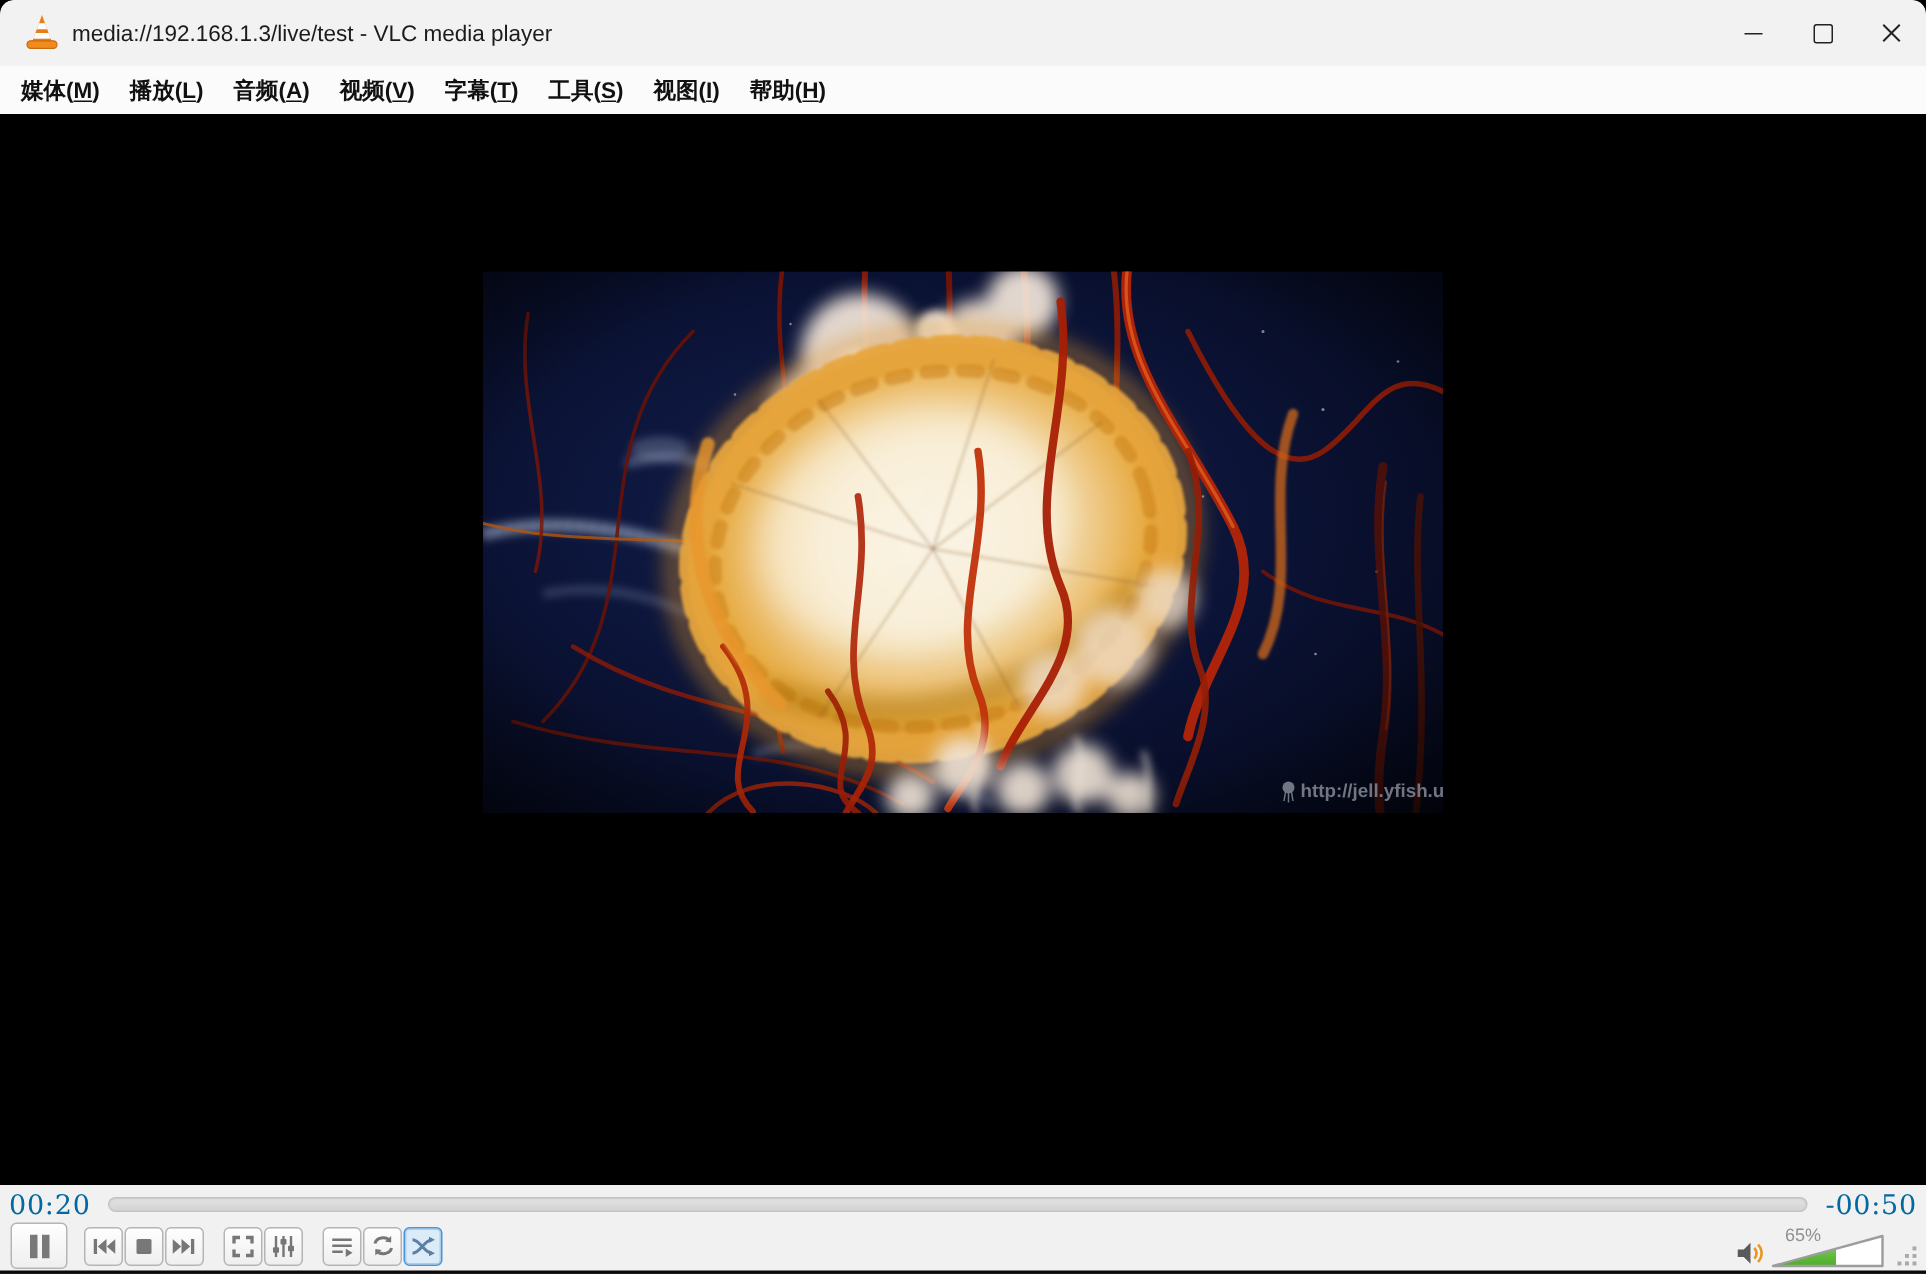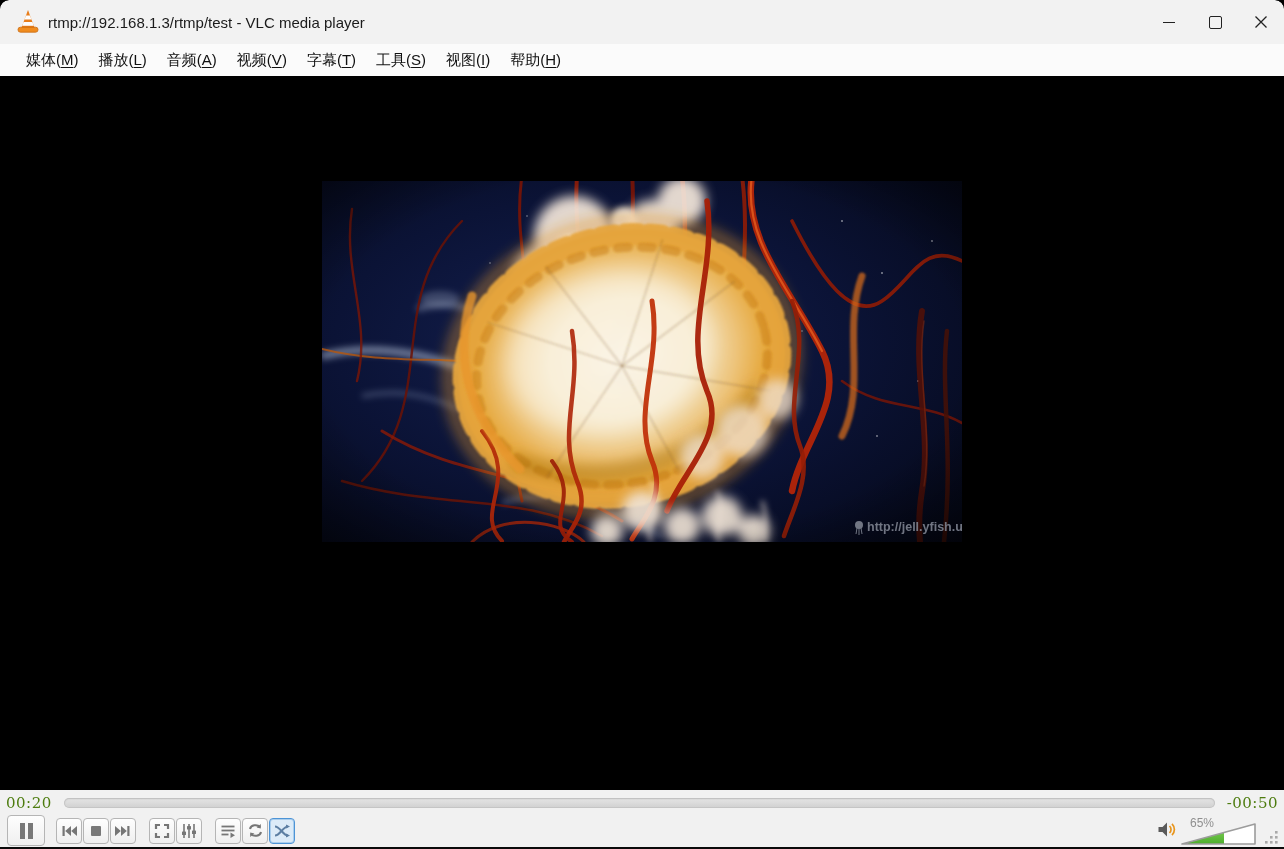--- a/index.html
+++ b/index.html
@@ -9,45 +9,45 @@
   
   .titlebar{height:44px;background:#f2f2f2;display:flex;align-items:center;flex:0 0 auto;
     border-radius:9px 9px 0 0;}
   .app-icon{width:24px;height:26px;margin-left:16px;margin-right:8px;flex:0 0 auto;}
   .title-text{font-size:15px;color:#1b1b1b;white-space:nowrap;}
   .tb-spacer{flex:1;}
   .winbtn{width:46px;height:44px;display:flex;align-items:center;justify-content:center;flex:0 0 auto;}
   .min-glyph{width:12px;height:0;border-top:1.4px solid #222;display:block;}
   .max-glyph{width:11px;height:11px;border:1.4px solid #222;border-radius:2px;display:block;}
   
-  .menubar{height:32px;background:#fbfbfb;display:flex;align-items:center;padding-left:16px;flex:0 0 auto;}
+  .menubar{height:32px;background:#fbfbfb;display:flex;align-items:center;padding-left:4px;flex:0 0 auto;font-weight:bold;}
   .menu-item{font-size:15px;color:#111;padding:4px 10px;border-radius:3px;white-space:nowrap;}
   .menu-item u{text-underline-offset:2px;}
   
   .video-area{position:relative;flex:1;background:#000;}
   .video-frame{position:absolute;left:322px;top:105px;width:640px;height:361px;}
   .video-frame svg{display:block;}
   
   .bottombar{flex:0 0 auto;height:57px;background:#f1f1f1;border-bottom:2px solid #0a0a0a;
     display:flex;flex-direction:column;}
   .seek-row{height:23px;display:flex;align-items:center;padding:2px 6px 0 6px;}
-  .time{font-family:"DejaVu Serif","Liberation Serif",serif;font-size:15px;color:#4d7c0f;letter-spacing:.5px;white-space:nowrap;}
+  .time{font-family:"DejaVu Serif","Liberation Serif",serif;font-size:18px;color:#0369a1;letter-spacing:.5px;white-space:nowrap;}
   .seek-track{flex:1;height:10px;margin:0 12px;border-radius:5px;
     background:linear-gradient(180deg,#e6e6e6,#d0d0d0);
     box-shadow:inset 0 1px 2px rgba(0,0,0,.14), inset 0 0 0 1px rgba(0,0,0,.05);}
   .ctrl-row{height:34px;display:flex;align-items:center;padding:0 4px;}
   .btn{background:linear-gradient(180deg,#fefefe,#efefef);border:1px solid #b5b5b5;border-radius:4px;
     display:flex;align-items:center;justify-content:center;box-sizing:border-box;}
   .btn-big{width:38px;height:31px;margin-left:3px;}
   .btn-sm{width:26px;height:26px;}
   .grp{display:flex;gap:1px;}
   .sp10{width:11px;}.sp14{width:13px;}
   .btn.active{border-color:#4d94d6;background:#dcebf8;box-shadow:inset 0 0 0 1px rgba(77,148,214,.35);}
   .flex-spacer{flex:1;}
-  .vol-wrap{display:flex;align-items:center;margin-right:2px;}
+  .vol-wrap{display:flex;align-items:flex-end;margin-right:2px;}
   .speaker{width:20px;height:17px;margin:0 3px 3px 0;}
   .vol-slider{position:relative;width:78px;height:32px;}
   .vol-label{position:absolute;left:10px;top:1px;font-size:12px;color:#8f8f8f;z-index:2;}
   .vol-svg{position:absolute;left:0;bottom:1px;}
   .grip{width:15px;height:15px;margin:0 1px 2px 4px;align-self:flex-end;}
 </style>
 </head>
 <body>
 
 <div class="window">
@@ -59,21 +59,21 @@
             <path d="M12 1 L18.6 19 L5.4 19 Z"></path>
           </clipPath>
       </defs>
       <path d="M12 1 L18.6 19 L5.4 19 Z" fill="#e87d1a"></path>
       <g clip-path="url(#coneClip)">
         <rect x="3" y="6.5" width="18" height="4" fill="#fdfdfd"></rect>
         <rect x="3" y="13" width="18" height="3.8" fill="#fdfdfd"></rect>
       </g>
       <rect x="2" y="18.2" width="20" height="5" rx="2.4" fill="#f08c1e" stroke="#c96a10" stroke-width="0.8"></rect>
     </svg>
-    <div class="title-text">rtmp://192.168.1.3/rtmp/test - VLC media player</div>
+    <div class="title-text">media://192.168.1.3/live/test - VLC media player</div>
     <div class="tb-spacer"></div>
     <div class="winbtn">
       <span class="min-glyph"></span>
     </div>
     <div class="winbtn">
       <span class="max-glyph"></span>
     </div>
     <div class="winbtn">
       <svg width="14" height="14" viewBox="0 0 14 14">
         <path d="M1.5 1.5 L12.5 12.5 M12.5 1.5 L1.5 12.5" stroke="#222" stroke-width="1.3"></path>

